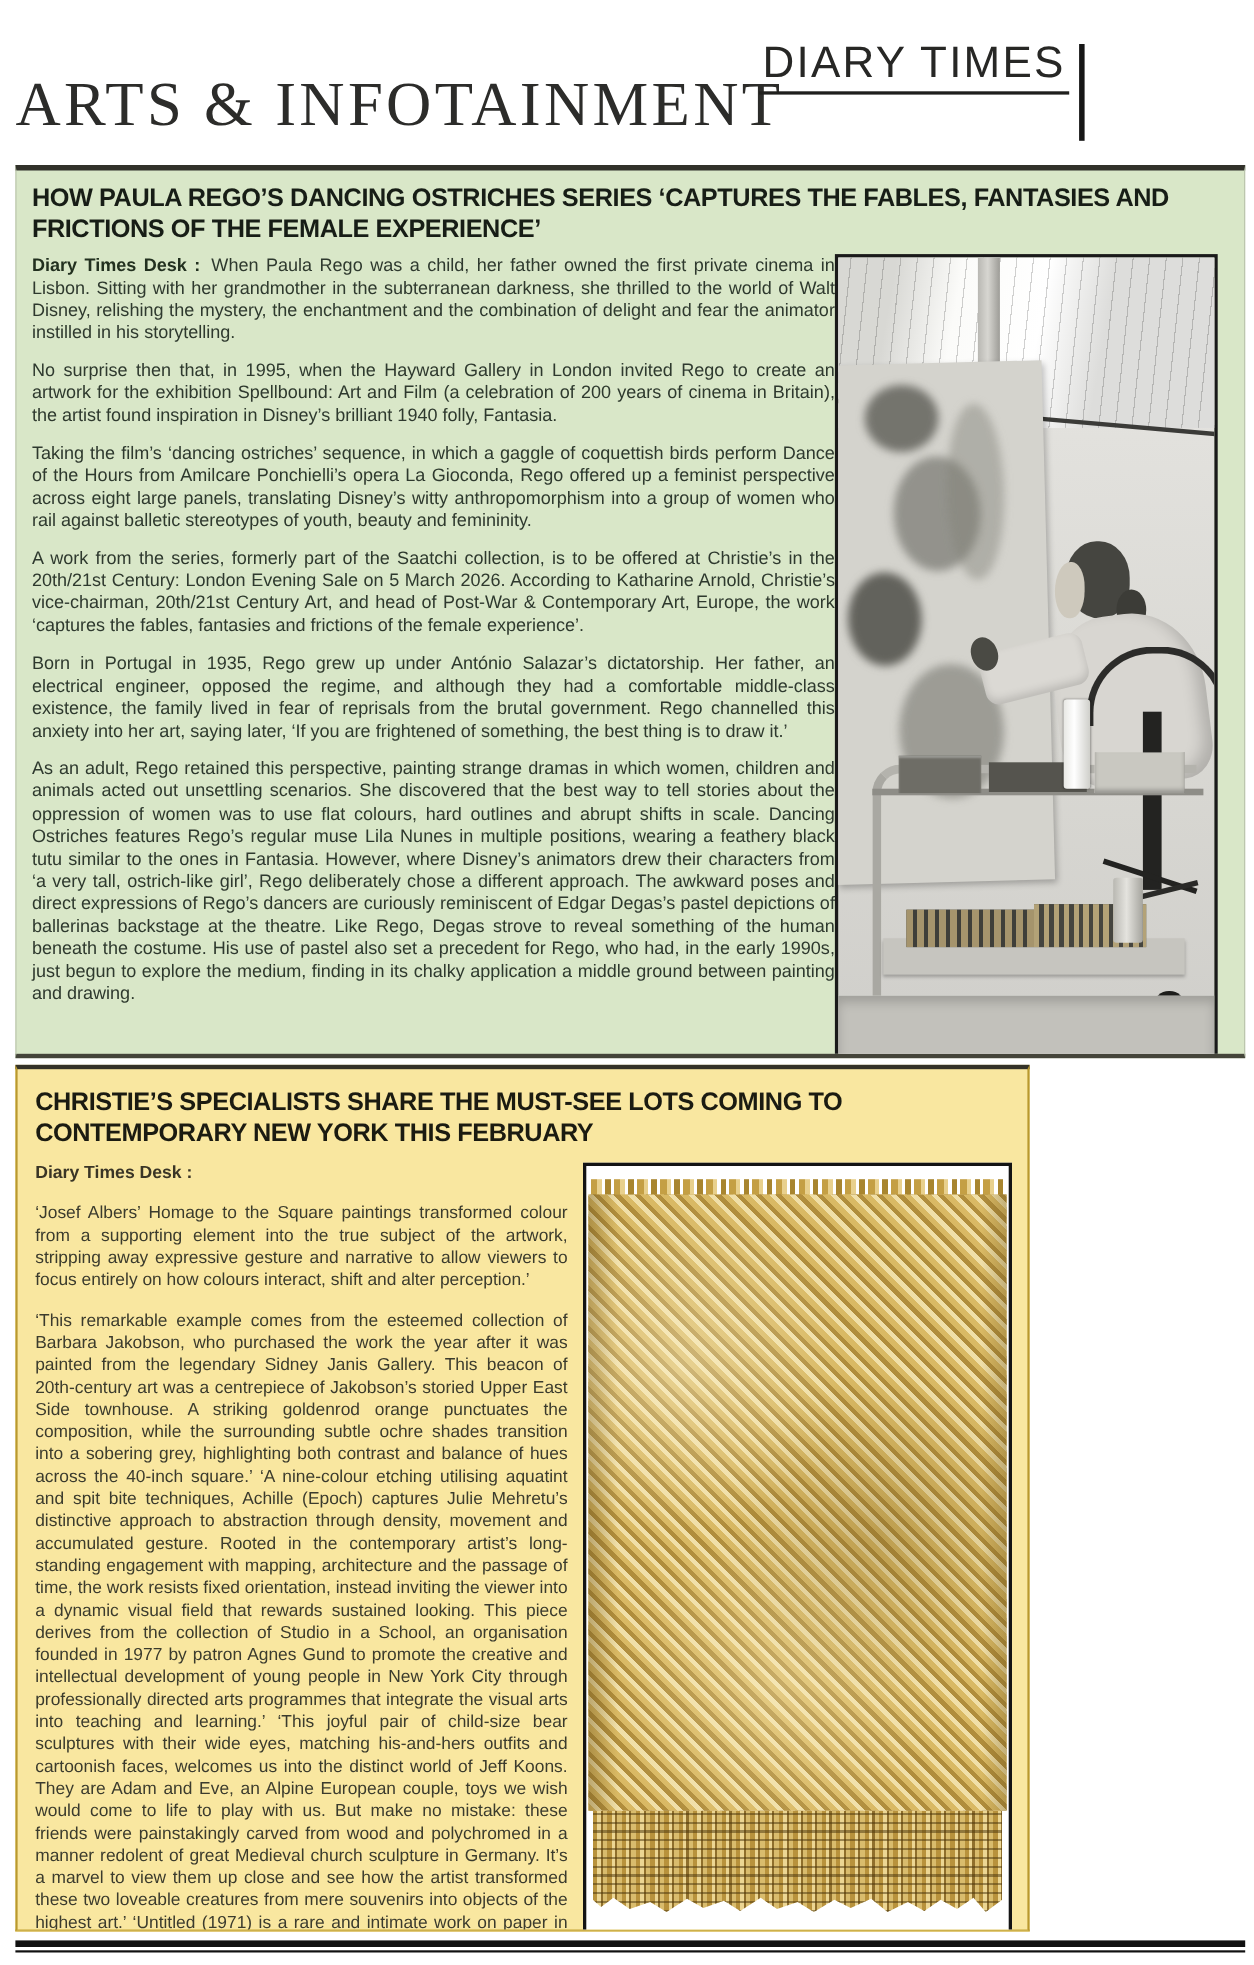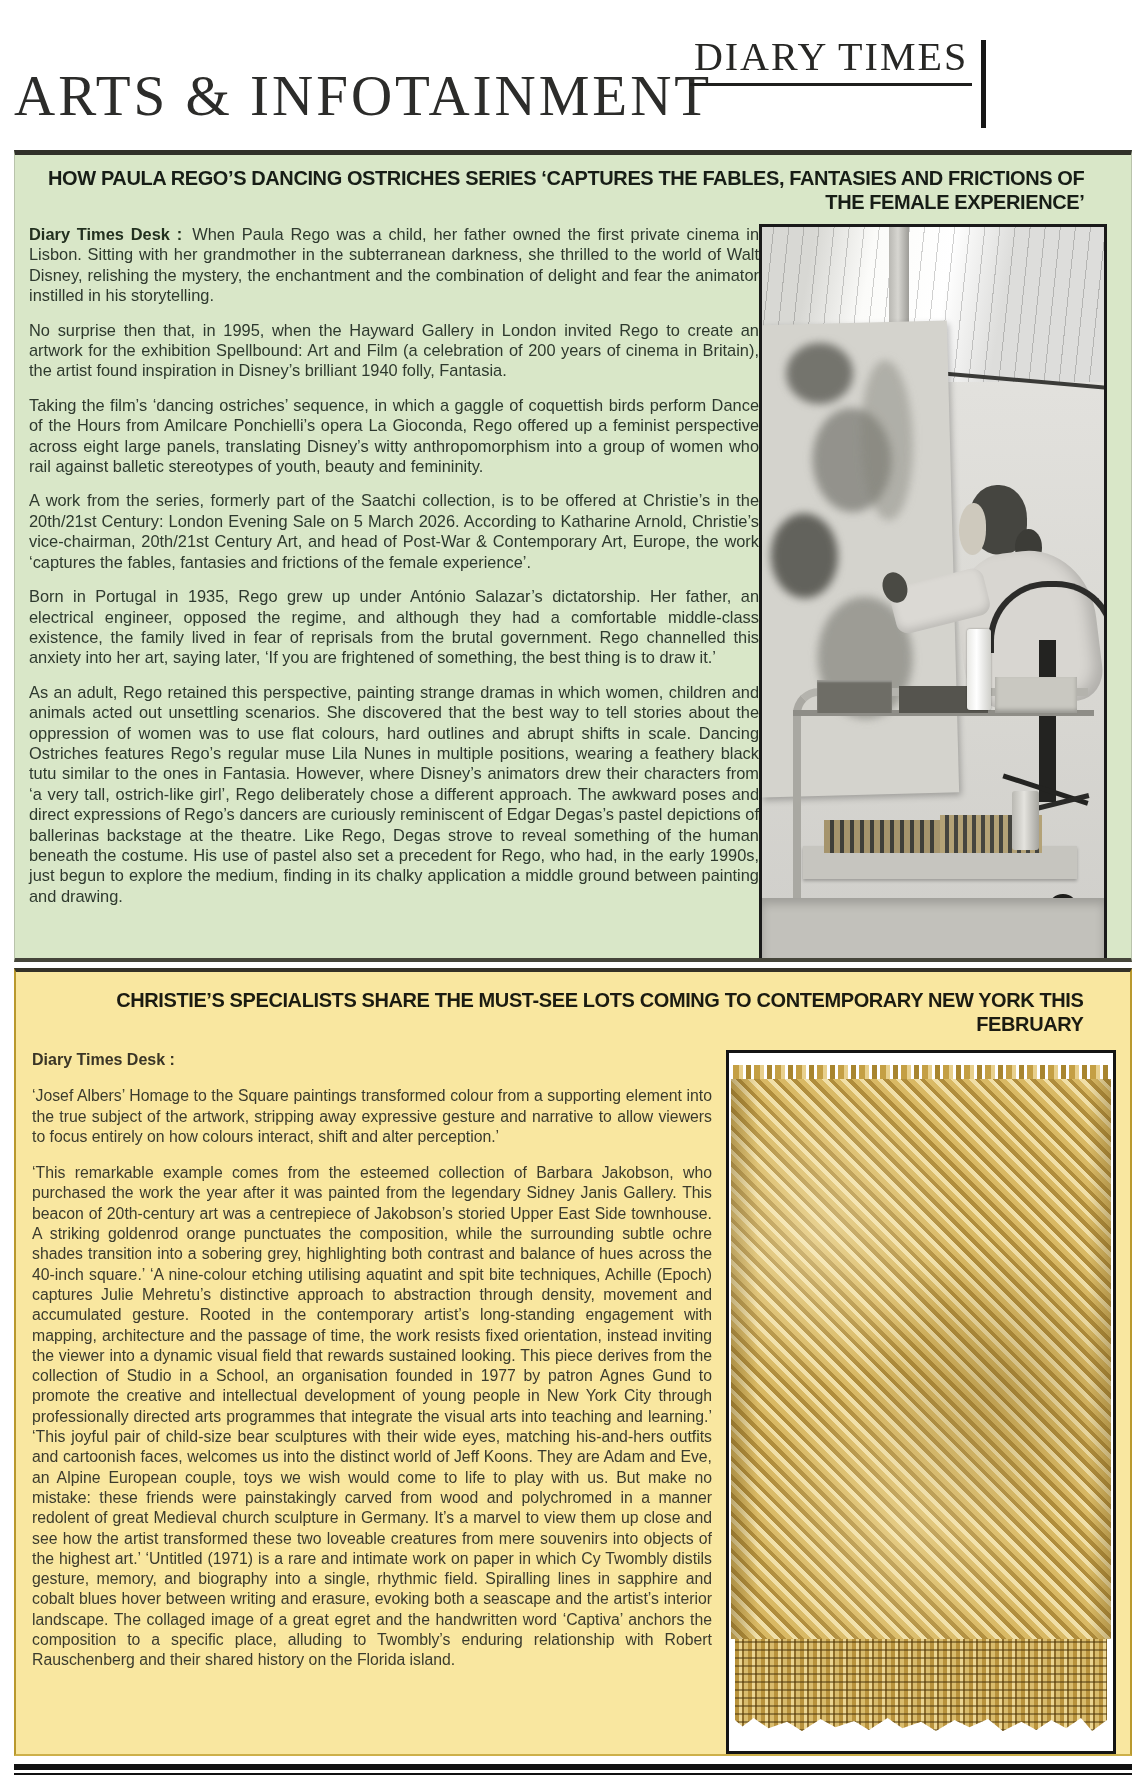--- a/index.html
+++ b/index.html
@@ -2,29 +2,29 @@
 <html><head>
 <meta charset="utf-8">
 <style>
   html,body{margin:0;padding:0;background:#ffffff;}
   body{width:1140px;height:1786px;position:relative;font-family:"Liberation Sans",sans-serif;-webkit-font-smoothing:antialiased;}
 
   
   .masthead{position:absolute;left:14px;top:0;width:1112px;height:148px;}
   .section-title{position:absolute;left:0;bottom:20px;font-family:"Liberation Serif",serif;font-weight:400;font-size:57px;letter-spacing:3px;color:#2c2c2a;white-space:nowrap;}
   .mast-right{position:absolute;right:152px;top:36px;width:286px;text-align:center;color:#272725;}
-  .paper-name{font-family:Liberation Serif, serif;font-size:40px;letter-spacing:2px;line-height:1.05;}
+  .paper-name{font-family:Liberation Sans, sans-serif;font-size:40px;letter-spacing:2px;line-height:1.05;}
   .mast-rule{height:3px;background:#1f1f1d;margin:5px 2px 7px 2px;}
   .dateline{font-family:"Liberation Serif",serif;font-size:23px;letter-spacing:1px;word-spacing:9px;color:#2b2b29;}
   .page-divider{position:absolute;right:140px;top:40px;width:5px;height:88px;background:#161616;}
   .page-number{position:absolute;right:0;top:26px;font-family:"DejaVu Sans",sans-serif;font-weight:700;font-size:97px;line-height:1.02;letter-spacing:-5px;color:#222220;}
 
   
   .green-section{position:absolute;left:14px;top:150px;width:1118px;height:812px;box-sizing:border-box;background:#d9e7c8;border-top:5px solid #31312a;border-bottom:4px solid #45453a;border-left:1px solid #b9c3ab;border-right:1px solid #b9c3ab;padding:11px 14px 0 14px;overflow:hidden;}
-  .headline{width:97%;margin:0 auto;text-align:right;font-weight:700;font-size:20px;line-height:1.2;letter-spacing:-0.4px;color:#171d16;}
+  .headline{width:97%;margin:0 auto;text-align:left;font-weight:700;font-size:23px;line-height:1.2;letter-spacing:-0.4px;color:#171d16;}
   .a1-row{display:flex;margin-top:10px;align-items:flex-start;}
   .a1-text{width:730px;font-size:16.4px;line-height:20.4px;text-align:justify;color:#2e392e;}
   .a1-text p{margin:0 0 14px 0;}
   .desk-inline{margin-right:10px;color:#22301f;}
   .a2-desk{font-weight:700;font-size:16px;color:#3a3526;margin:0 0 18px 0;}
 
   
   .photo{width:342px;height:737px;border:3px solid #1a1a1a;background:linear-gradient(#ececea 0%,#e2e1dd 22%,#d9d8d3 60%,#cfceca 100%);position:relative;overflow:hidden;flex:0 0 auto;}
   .skylight{position:absolute;left:-10%;top:0;width:120%;height:21%;background:linear-gradient(100deg,#d8d8d4 20%,#fbfbf9 34%,#ffffff 52%,#dddddb 66%),repeating-linear-gradient(96deg,rgba(0,0,0,.18) 0 1px,transparent 1px 15px);background-blend-mode:multiply;}
   .beam{position:absolute;left:-6%;top:19.5%;width:115%;height:4px;background:#3b3b38;transform:rotate(5deg);}
@@ -57,21 +57,21 @@
   .tray1{position:absolute;left:18%;top:80.5%;width:34%;height:4.5%;background:#3f3f39;background-image:repeating-linear-gradient(90deg,#a5946c 0 6px,#3f3f39 6px 10px);}
   .tray2{position:absolute;left:52%;top:79.8%;width:30%;height:5.2%;background:#45453f;background-image:repeating-linear-gradient(90deg,#b3a277 0 5px,#45453f 5px 9px);}
   .drink-can{position:absolute;left:73%;top:76.5%;width:8%;height:8%;background:linear-gradient(90deg,#b9b8b2,#e4e3de 45%,#a5a49e);border-radius:3px;}
   .wheel{position:absolute;width:8%;height:3.4%;background:#1d1d1b;border-radius:50%;}
   .w1{left:11%;top:92.5%;}
   .w2{left:48%;top:91.5%;}
   .w3{left:84%;top:90.5%;}
   .floor{position:absolute;left:0;bottom:0;width:100%;height:9%;background:#c2c1bb;box-shadow:inset 0 6px 10px rgba(0,0,0,.18);}
 
   
-  .yellow-section{position:absolute;left:14px;top:968px;width:1118px;height:788px;box-sizing:border-box;background:#f9e7a0;border-top:4px solid #343228;border-left:2px solid #b9992e;border-right:2px solid #b9992e;border-bottom:2px solid #cdb04a;padding:16px 14px 0 16px;overflow:hidden;}
+  .yellow-section{position:absolute;left:14px;top:968px;width:922px;height:788px;box-sizing:border-box;background:#f9e7a0;border-top:4px solid #343228;border-left:2px solid #b9992e;border-right:2px solid #b9992e;border-bottom:2px solid #cdb04a;padding:16px 14px 0 16px;overflow:hidden;}
   .a2-headline{color:#1b1b11;}
   .a2-row{display:flex;gap:14px;margin-top:14px;align-items:flex-start;}
   .a2-text{width:682px;font-size:15.8px;line-height:20.3px;text-align:justify;color:#3b3b2d;}
   .a2-text p{margin:0 0 16px 0;}
 
   
   .art{width:384px;height:698px;border:3px solid #141414;background:#ffffff;position:relative;overflow:hidden;flex:0 0 auto;}
   .tap-top{position:absolute;left:4px;right:4px;top:12px;height:16px;background:repeating-linear-gradient(90deg,#c49f44 0 6px,#e8d08d 6px 10px,rgba(0,0,0,0) 10px 13px,#a8852f 13px 18px,rgba(0,0,0,0) 18px 21px);}
   .weave{position:absolute;left:2px;right:2px;top:26px;height:560px;background:
     radial-gradient(circle at 22% 28%,rgba(255,246,214,.4),rgba(0,0,0,0) 30%),

